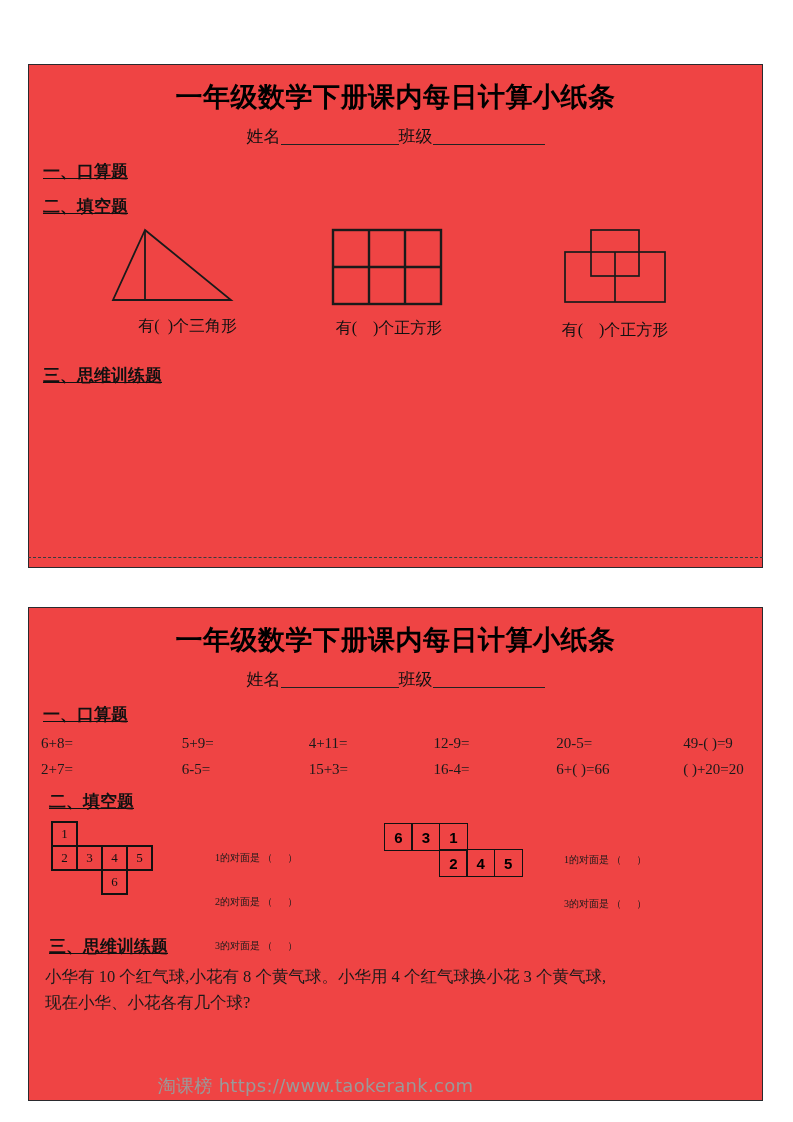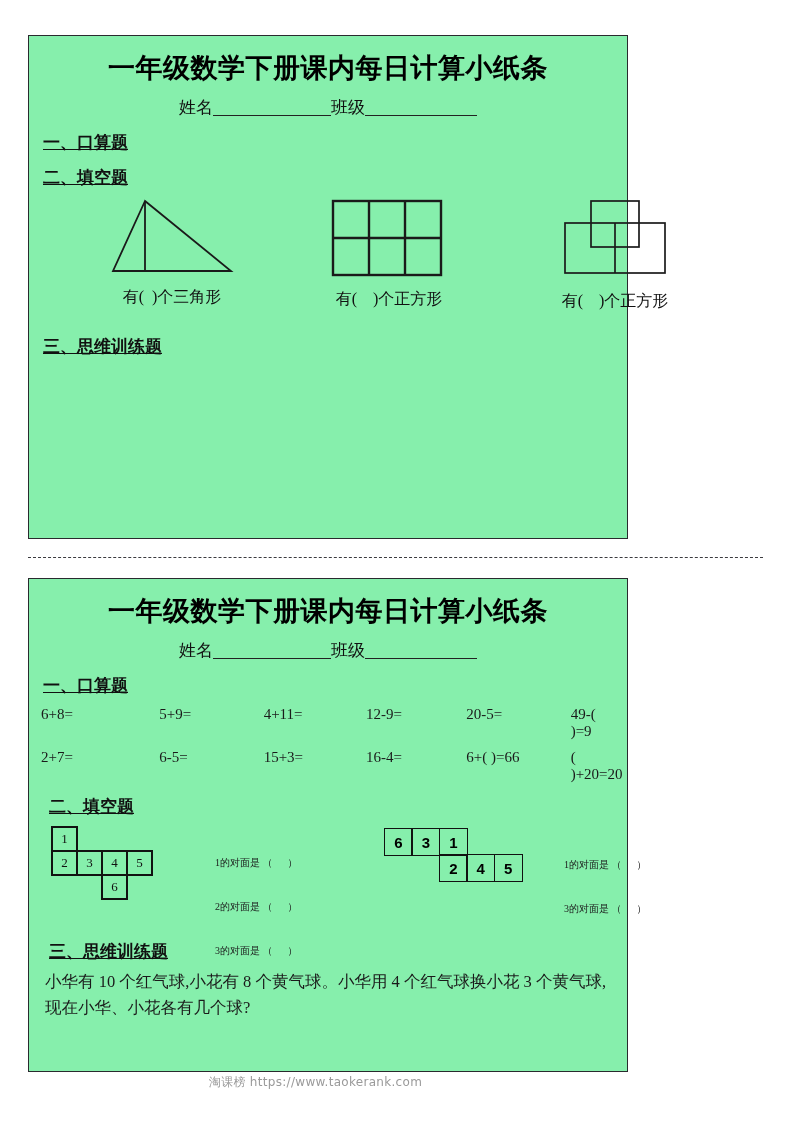--- a/index.html
+++ b/index.html
@@ -12,24 +12,25 @@
     height: 1122px;
     position: relative;
     font-family: "Liberation Serif", "DejaVu Serif", serif;
     color: #111;
     overflow: hidden;
   }
 
   .sheet {
     position: absolute;
     left: 28px;
-    width: 600px;
+    width: 735px;
     border: 1.6px solid #2a2a2e;
     box-sizing: border-box;
-    background: #86efac;
+    background: #ef4444;
+    margin-top: 29px;
   }
   #sheet-1 { top: 35px;  height: 504px; }
   #sheet-2 { top: 578px; height: 494px; }
 
   .sheet-title {
     text-align: center;
     font-family: "Liberation Serif", "DejaVu Serif", serif;
     font-weight: bold;
     font-size: 27px;
     letter-spacing: 0.5px;
@@ -96,21 +97,21 @@
   .figure {
     position: absolute;
     text-align: center;
   }
   .fig-caption {
     font-size: 16px;
     margin-top: 6px;
     color: #111;
     white-space: pre;
   }
-  #fig-triangle { left: 78px;  top: 4px; }
+  #fig-triangle { left: 78px;  top: 4px; text-align: right; }
   #fig-grid     { left: 300px; top: 4px; }
   #fig-overlap  { left: 520px; top: 2px; }
 
   
   .word-problem {
     font-size: 16.5px;
     line-height: 1.55;
     margin: 6px 16px 0 14px;
     color: #1a1a1a;
   }
@@ -180,21 +181,21 @@
   #opp-right { left: 535px; top: 8px; }
 
   
   #watermark {
     position: absolute;
     left: 0;
     top: 1074px;
     width: 631px;
     text-align: center;
     font-family: "DejaVu Sans", sans-serif;
-    font-size: 12px;
+    font-size: 18px;
     color: #9a9a9a;
     letter-spacing: 0.3px;
   }
 </style>
 </head>
 <body>
 
 <div class="sheet" id="sheet-1">
 
   <div class="sheet-title">一年级数学下册课内每日计算小纸条</div>

